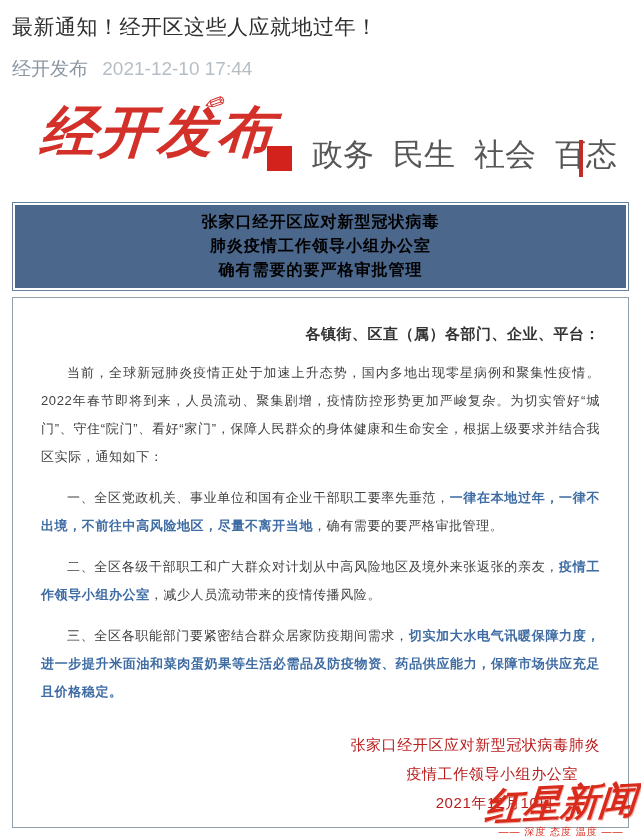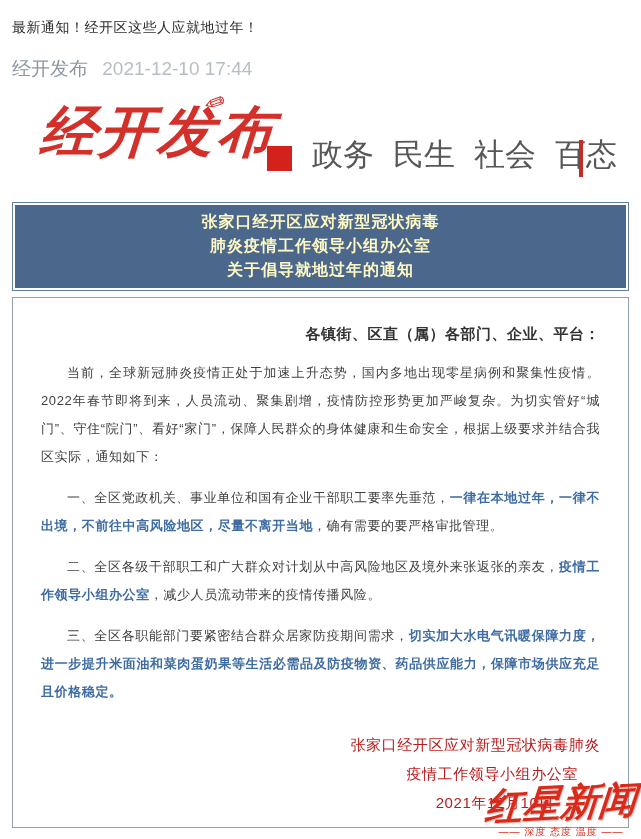--- a/index.html
+++ b/index.html
@@ -6,21 +6,21 @@
   html,body { width: 641px; height: 839px; }
   body {
     position: relative;
     background: #ffffff;
     font-family: "Liberation Sans", "DejaVu Sans", sans-serif;
     overflow: hidden;
   }
   
   .article-title {
     margin: 12px 14px 0 12px;
-    font-size: 14px;
+    font-size: 21px;
     line-height: 30px;
     color: #2e2e2e;
     font-weight: 500;
     letter-spacing: 0.5px;
   }
   .byline { margin: 14px 0 0 12px; font-size: 19px; }
   .byline .source { color: #8b97a2; }
   .byline .time   { color: #b6bec5; margin-left: 9px; }
 
   
@@ -55,21 +55,21 @@
 
   
   .notice-header-outer {
     margin: 8px 12px 0 12px;
     border: 1px solid #64809f;
     background: #ffffff;
     padding: 2px;
   }
   .notice-header-inner {
     background: #4b678c;
-    color: #fef9c3;
+    color: #000000;
     text-align: center;
     font-weight: bold;
     font-size: 16px;
     line-height: 24px;
     padding: 5px 10px 6px;
     letter-spacing: 1px;
   }
 
   
   .notice-body {
@@ -130,21 +130,21 @@
   <span class="pencil-icon">✎</span>
   <div class="banner-square"></div>
   <div class="banner-tagline"><span>政务</span><span>民生</span><span>社会</span><span>百态</span></div>
   <div class="banner-bar"></div>
 </div>
 
 <div class="notice-header-outer">
   <div class="notice-header-inner">
       <div>张家口经开区应对新型冠状病毒</div>
       <div>肺炎疫情工作领导小组办公室</div>
-      <div>关于倡导就地过年的通知</div>
+      <div>确有需要的要严格审批管理</div>
     </div>
 </div>
 
 <div class="notice-body">
   <div class="salutation">各镇街、区直（属）各部门、企业、平台：</div>
   <div class="paragraphs">
       <p><span>当前，全球新冠肺炎疫情正处于加速上升态势，国内多地出现零星病例和聚集性疫情。2022年春节即将到来，人员流动、聚集剧增，疫情防控形势更加严峻复杂。为切实管好“城门”、守住“院门”、看好“家门”，保障人民群众的身体健康和生命安全，根据上级要求并结合我区实际，通知如下：</span></p>
       <p><span>一、全区党政机关、事业单位和国有企业干部职工要率先垂范，</span><span class="em">一律在本地过年，一律不出境，不前往中高风险地区，尽量不离开当地</span><span>，确有需要的要严格审批管理。</span></p>
       <p><span>二、全区各级干部职工和广大群众对计划从中高风险地区及境外来张返张的亲友，</span><span class="em">疫情工作领导小组办公室</span><span>，减少人员流动带来的疫情传播风险。</span></p>
       <p><span>三、全区各职能部门要紧密结合群众居家防疫期间需求，</span><span class="em">切实加大水电气讯暖保障力度，进一步提升米面油和菜肉蛋奶果等生活必需品及防疫物资、药品供应能力，保障市场供应充足且价格稳定。</span></p>

